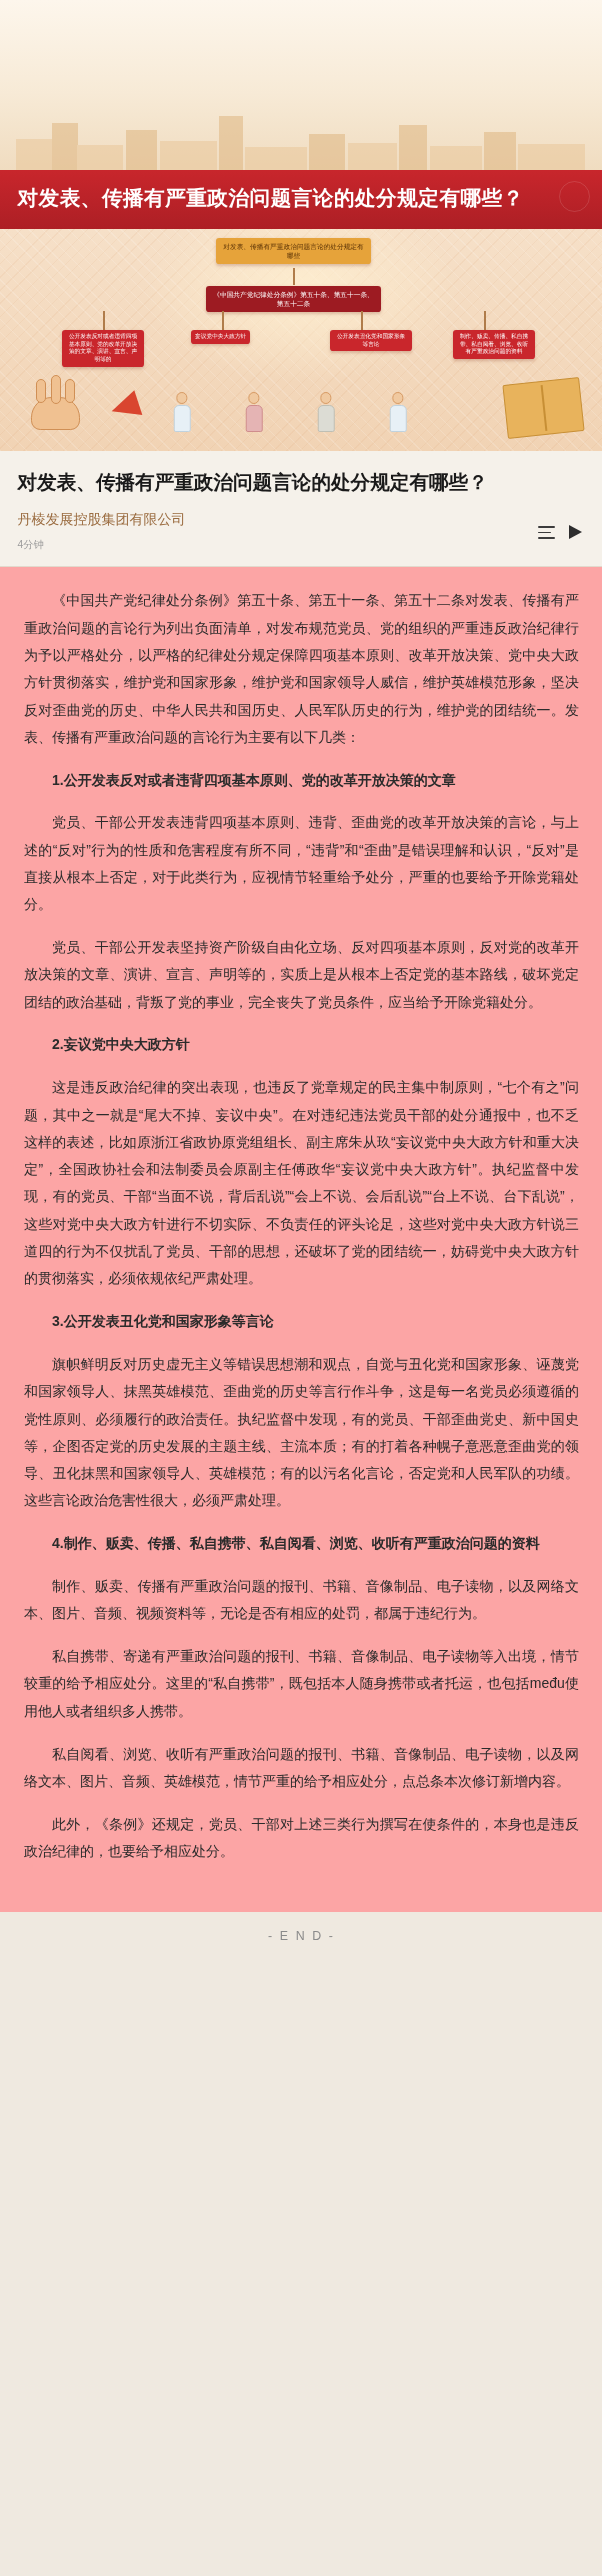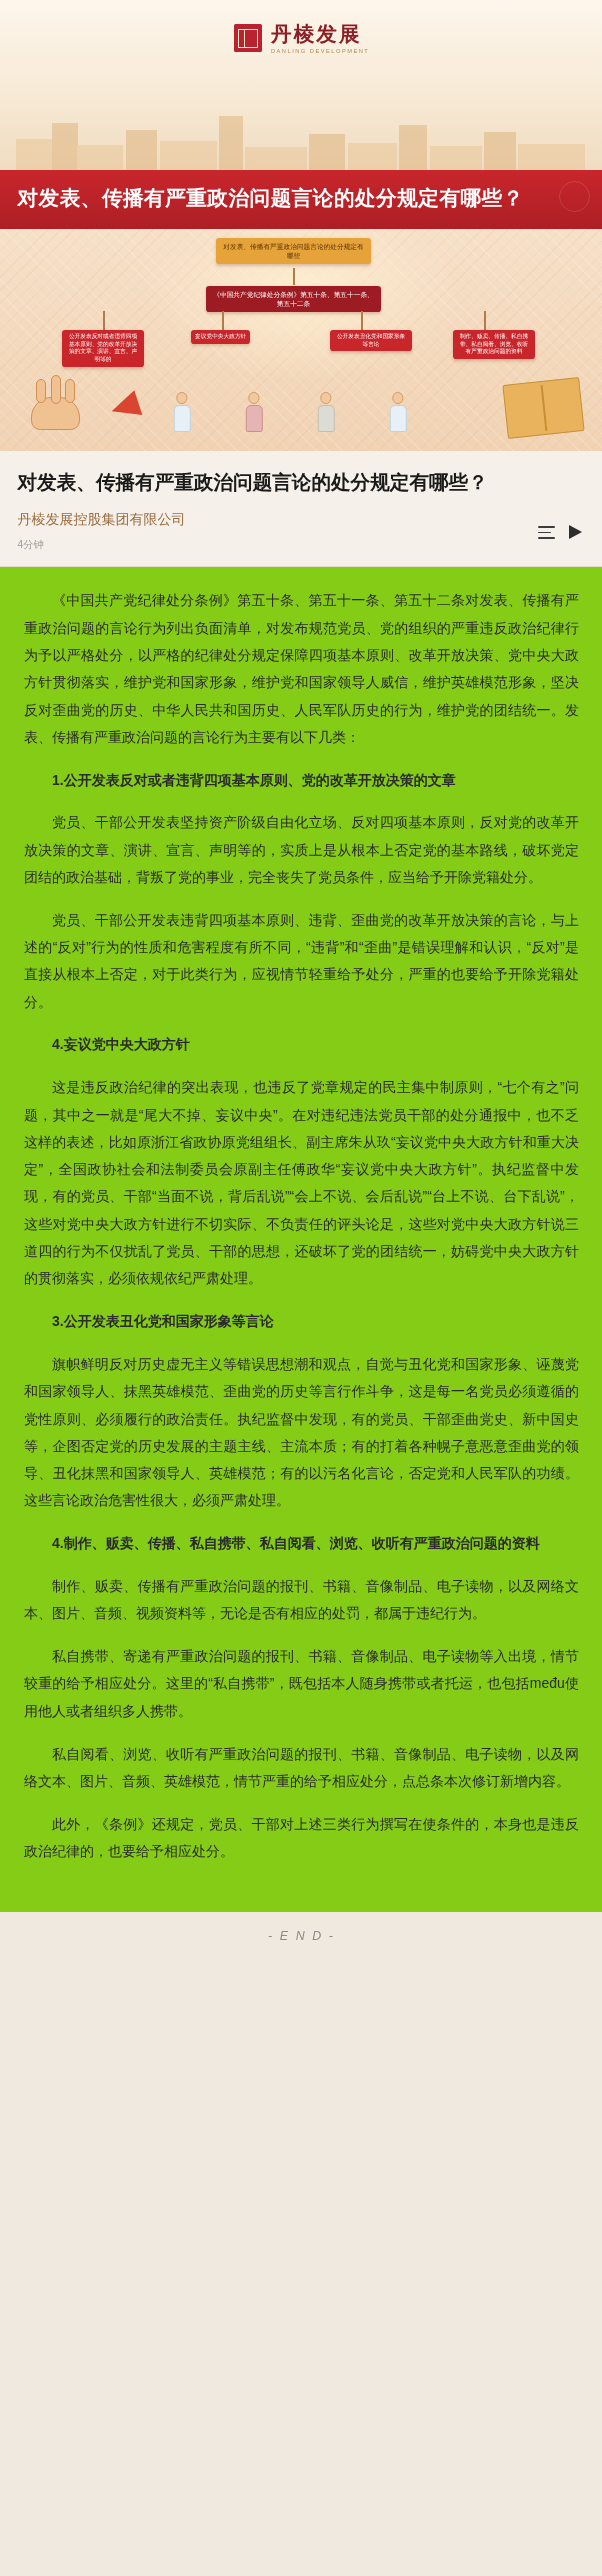--- a/index.html
+++ b/index.html
@@ -263,59 +263,49 @@
   .icon-lines i:nth-child(3) { width: 100%; }
   .icon-play {
     width: 0; height: 0;
     border-top: 7.7px solid transparent;
     border-bottom: 7.7px solid transparent;
     border-left: 13px solid #2d2d2d;
   }
 
   
   .body-wrap {
-    background: #84cc16;
+    background: #fca5a5;
     padding: 20.6px 24px 31px 24px;
   }
   .body-wrap p {
     margin: 0 0 15.5px 0;
     font-size: 14px;
     line-height: 1.95;
     color: #2b2b2b;
     text-align: justify;
     text-indent: 2em;
   }
   .body-wrap p.h {
     font-weight: bold;
     text-indent: 2em;
   }
   .end {
     text-align: center;
     font-size: 12.4px;
     letter-spacing: 2.1px;
     color: #8a8a8a;
     padding: 17.5px 0 20.6px 0;
-    font-style: italic;
   }
 </style>
 </head>
 <body>
 
 <div class="page">
 
   <div class="banner">
-    <div class="banner-top">
-      <div class="logo-wrap">
-        <div class="logo-mark"></div>
-        <div>
-          <div class="logo-text-main">丹棱发展</div>
-          <div class="logo-text-sub">DANLING DEVELOPMENT</div>
-        </div>
-      </div>
-    </div>
     <div class="skyline">
       <div class="sky-layer">
         <div class="bld" style="left:15.5px;width:36px;height:31px;"></div>
         <div class="bld dark" style="left:52px;width:26px;height:47px;"></div>
         <div class="bld" style="left:77px;width:46px;height:25px;"></div>
         <div class="bld dark" style="left:126px;width:31px;height:40px;"></div>
         <div class="bld" style="left:160px;width:57px;height:29px;"></div>
         <div class="bld dark" style="left:219px;width:24px;height:54px;"></div>
         <div class="bld" style="left:245px;width:62px;height:23px;"></div>
         <div class="bld dark" style="left:309px;width:36px;height:36px;"></div>
@@ -392,23 +382,23 @@
           <i></i>
           <i></i>
         </div>
       <div class="icon-play"></div>
     </div>
   </div>
 
   <div class="body-wrap">
     <p>《中国共产党纪律处分条例》第五十条、第五十一条、第五十二条对发表、传播有严重政治问题的言论行为列出负面清单，对发布规范党员、党的组织的严重违反政治纪律行为予以严格处分，以严格的纪律处分规定保障四项基本原则、改革开放决策、党中央大政方针贯彻落实，维护党和国家形象，维护党和国家领导人威信，维护英雄模范形象，坚决反对歪曲党的历史、中华人民共和国历史、人民军队历史的行为，维护党的团结统一。发表、传播有严重政治问题的言论行为主要有以下几类：</p>
     <p class="h">1.公开发表反对或者违背四项基本原则、党的改革开放决策的文章</p>
+    <p>党员、干部公开发表违背四项基本原则、违背、歪曲党的改革开放决策的言论，与上述的“反对”行为的性质和危害程度有所不同，“违背”和“歪曲”是错误理解和认识，“反对”是直接从根本上否定，对于此类行为，应视情节轻重给予处分，严重的也要给予开除党籍处分。</p>
     <p>党员、干部公开发表坚持资产阶级自由化立场、反对四项基本原则，反对党的改革开放决策的文章、演讲、宣言、声明等的，实质上是从根本上否定党的基本路线，破坏党定团结的政治基础，背叛了党的事业，完全丧失了党员条件，应当给予开除党籍处分。</p>
-    <p>党员、干部公开发表违背四项基本原则、违背、歪曲党的改革开放决策的言论，与上述的“反对”行为的性质和危害程度有所不同，“违背”和“歪曲”是错误理解和认识，“反对”是直接从根本上否定，对于此类行为，应视情节轻重给予处分，严重的也要给予开除党籍处分。</p>
-    <p class="h">4.妄议党中央大政方针</p>
+    <p class="h">2.妄议党中央大政方针</p>
     <p>这是违反政治纪律的突出表现，也违反了党章规定的民主集中制原则，“七个有之”问题，其中之一就是“尾大不掉、妄议中央”。在对违纪违法党员干部的处分通报中，也不乏这样的表述，比如原浙江省政协原党组组长、副主席朱从玖“妄议党中央大政方针和重大决定”，全国政协社会和法制委员会原副主任傅政华“妄议党中央大政方针”。执纪监督中发现，有的党员、干部“当面不说，背后乱说”“会上不说、会后乱说”“台上不说、台下乱说”，这些对党中央大政方针进行不切实际、不负责任的评头论足，这些对党中央大政方针说三道四的行为不仅扰乱了党员、干部的思想，还破坏了党的团结统一，妨碍党中央大政方针的贯彻落实，必须依规依纪严肃处理。</p>
     <p class="h">3.公开发表丑化党和国家形象等言论</p>
     <p>旗帜鲜明反对历史虚无主义等错误思想潮和观点，自觉与丑化党和国家形象、诬蔑党和国家领导人、抹黑英雄模范、歪曲党的历史等言行作斗争，这是每一名党员必须遵循的党性原则、必须履行的政治责任。执纪监督中发现，有的党员、干部歪曲党史、新中国史等，企图否定党的历史发展的主题主线、主流本质；有的打着各种幌子意恶意歪曲党的领导、丑化抹黑和国家领导人、英雄模范；有的以污名化言论，否定党和人民军队的功绩。这些言论政治危害性很大，必须严肃处理。</p>
     <p class="h">4.制作、贩卖、传播、私自携带、私自阅看、浏览、收听有严重政治问题的资料</p>
     <p>制作、贩卖、传播有严重政治问题的报刊、书籍、音像制品、电子读物，以及网络文本、图片、音频、视频资料等，无论是否有相应的处罚，都属于违纪行为。</p>
     <p>私自携带、寄递有严重政治问题的报刊、书籍、音像制品、电子读物等入出境，情节较重的给予相应处分。这里的“私自携带”，既包括本人随身携带或者托运，也包括među使用他人或者组织多人携带。</p>
     <p>私自阅看、浏览、收听有严重政治问题的报刊、书籍、音像制品、电子读物，以及网络文本、图片、音频、英雄模范，情节严重的给予相应处分，点总条本次修订新增内容。</p>
     <p>此外，《条例》还规定，党员、干部对上述三类行为撰写在使条件的，本身也是违反政治纪律的，也要给予相应处分。</p>
   </div>
 

